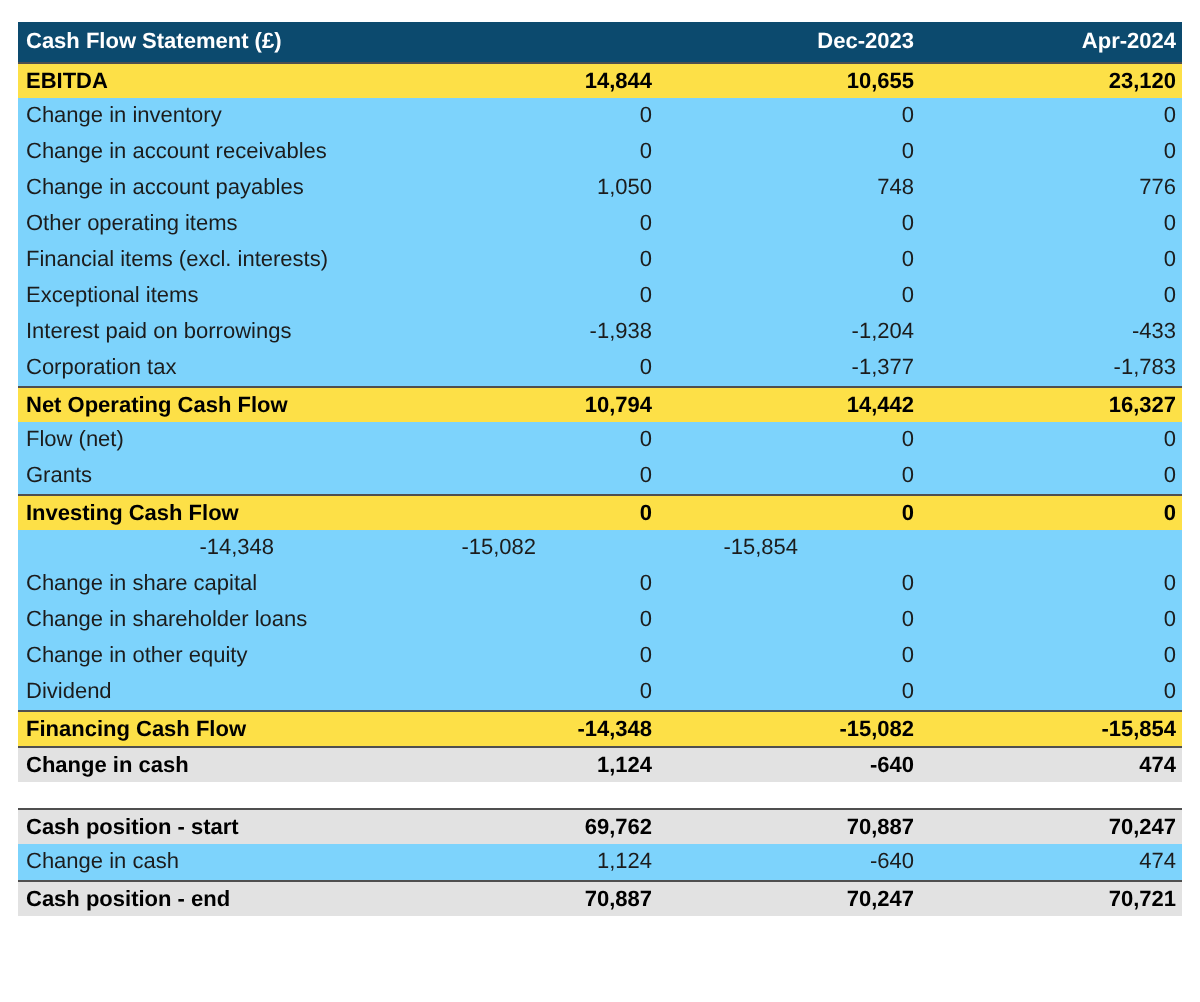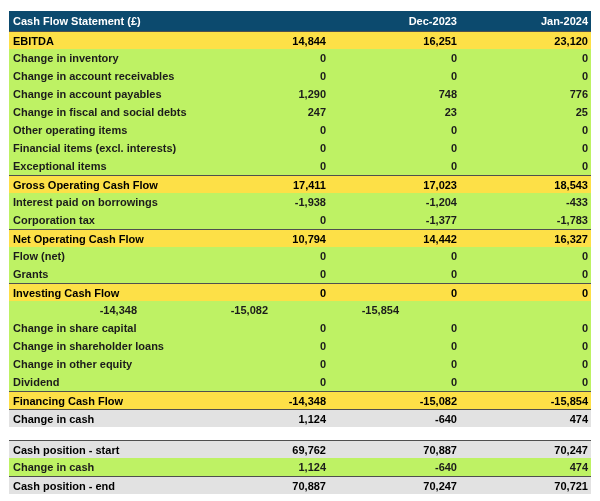--- a/index.html
+++ b/index.html
@@ -13,22 +13,21 @@
     position: absolute;
     left: 9px; top: 11px;
     width: 582px;
     font-size: 11px;
     color: #1c1c1c;
   }
   .trow {
     display: flex;
     align-items: center;
     height: 18px;
-    background: #bef264;
-    font-weight: bold;
+    background: #7dd3fc;
   }
   .thead {
     height: 20px;
     background: #0c4a6e;
     color: #ffffff;
     font-weight: bold;
   }
   .cell-label {
     flex: 1 1 auto;
     padding-left: 4px;
@@ -60,76 +59,64 @@
     background: #ffffff;
   }
 </style>
 </head>
 <body>
 
 <div class="cashflow-table">
   <div class="trow thead">
     <div class="cell-label">Cash Flow Statement (£)</div>
     <div class="cell-val">Dec-2023</div>
-    <div class="cell-val">Jan-2024</div>
+    <div class="cell-val">Apr-2024</div>
   </div>
   <div>
       <div class="trow subtotal">
         <div class="cell-label">EBITDA</div>
         <div class="cell-val">14,844</div>
-        <div class="cell-val">16,251</div>
+        <div class="cell-val">10,655</div>
         <div class="cell-val">23,120</div>
       </div>
       <div class="trow">
         <div class="cell-label">Change in inventory</div>
         <div class="cell-val">0</div>
         <div class="cell-val">0</div>
         <div class="cell-val">0</div>
       </div>
       <div class="trow">
         <div class="cell-label">Change in account receivables</div>
         <div class="cell-val">0</div>
         <div class="cell-val">0</div>
         <div class="cell-val">0</div>
       </div>
       <div class="trow">
         <div class="cell-label">Change in account payables</div>
-        <div class="cell-val">1,290</div>
+        <div class="cell-val">1,050</div>
         <div class="cell-val">748</div>
         <div class="cell-val">776</div>
       </div>
       <div class="trow">
-        <div class="cell-label">Change in fiscal and social debts</div>
-        <div class="cell-val">247</div>
-        <div class="cell-val">23</div>
-        <div class="cell-val">25</div>
-      </div>
-      <div class="trow">
         <div class="cell-label">Other operating items</div>
         <div class="cell-val">0</div>
         <div class="cell-val">0</div>
         <div class="cell-val">0</div>
       </div>
       <div class="trow">
         <div class="cell-label">Financial items (excl. interests)</div>
         <div class="cell-val">0</div>
         <div class="cell-val">0</div>
         <div class="cell-val">0</div>
       </div>
       <div class="trow">
         <div class="cell-label">Exceptional items</div>
         <div class="cell-val">0</div>
         <div class="cell-val">0</div>
         <div class="cell-val">0</div>
-      </div>
-      <div class="trow subtotal">
-        <div class="cell-label">Gross Operating Cash Flow</div>
-        <div class="cell-val">17,411</div>
-        <div class="cell-val">17,023</div>
-        <div class="cell-val">18,543</div>
       </div>
       <div class="trow">
         <div class="cell-label">Interest paid on borrowings</div>
         <div class="cell-val">-1,938</div>
         <div class="cell-val">-1,204</div>
         <div class="cell-val">-433</div>
       </div>
       <div class="trow">
         <div class="cell-label">Corporation tax</div>
         <div class="cell-val">0</div>

